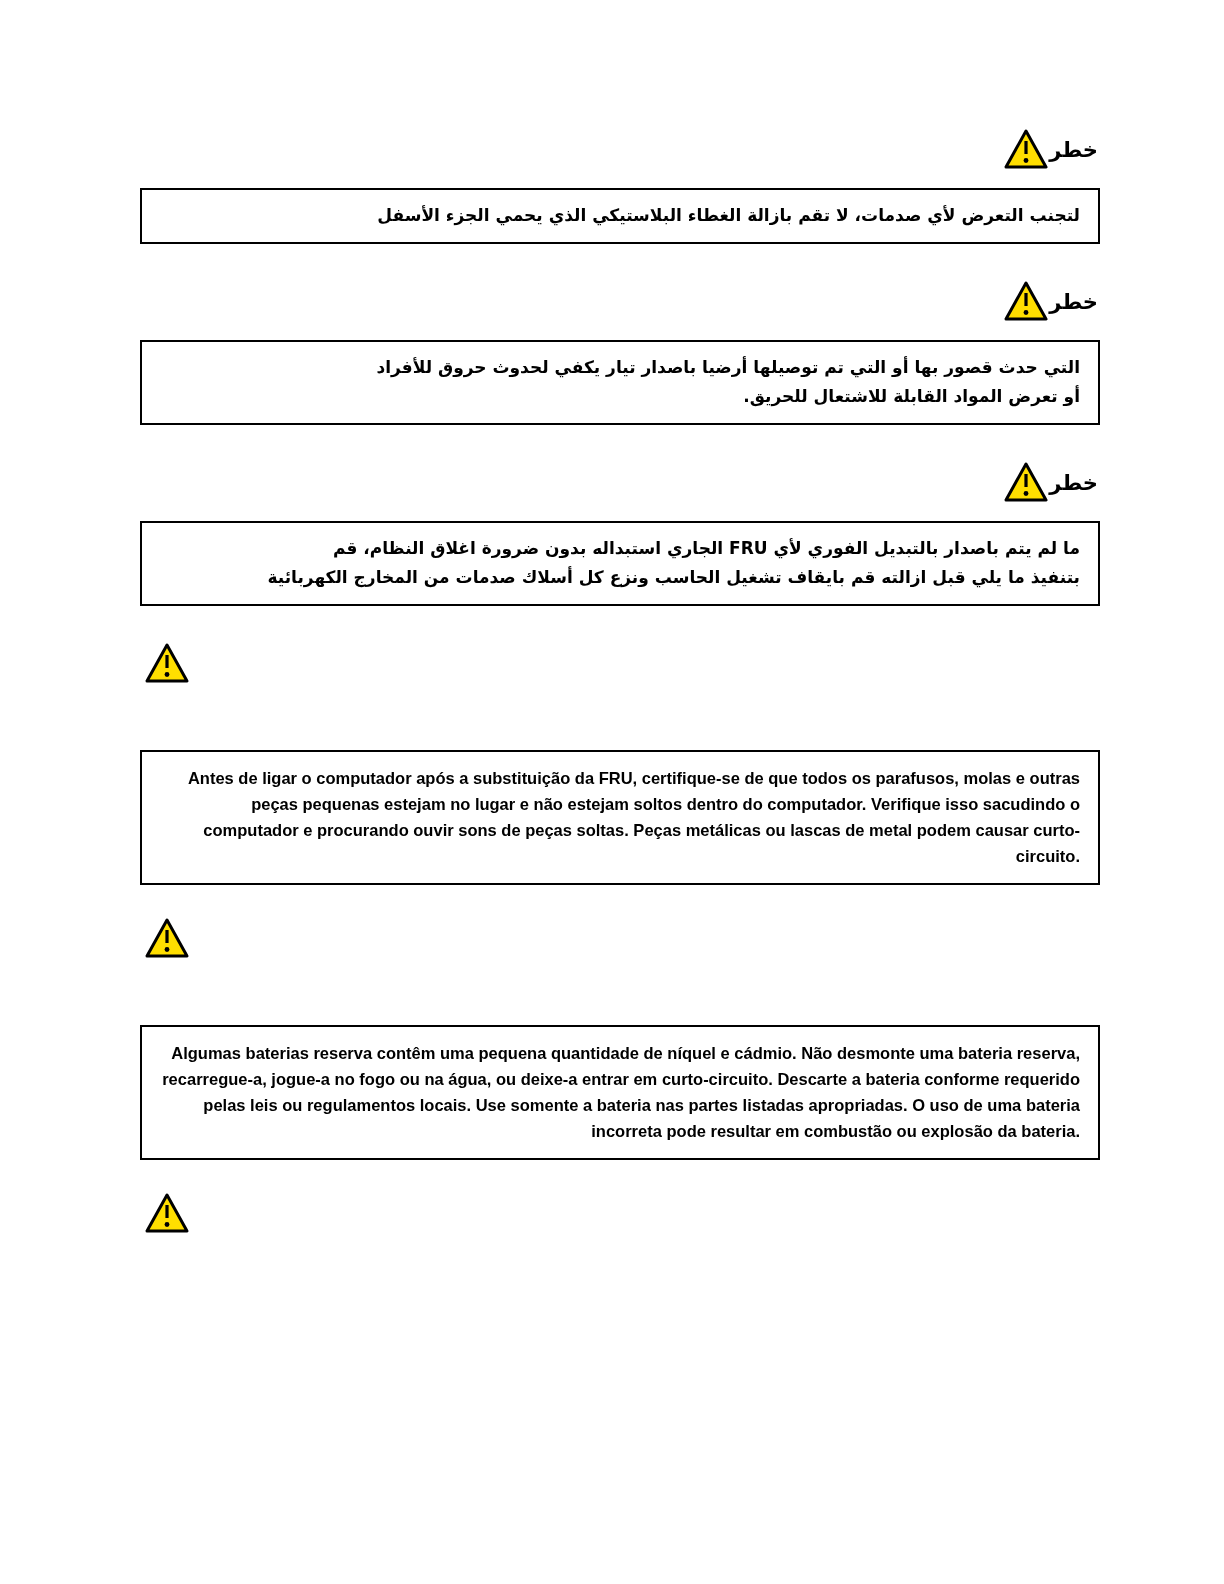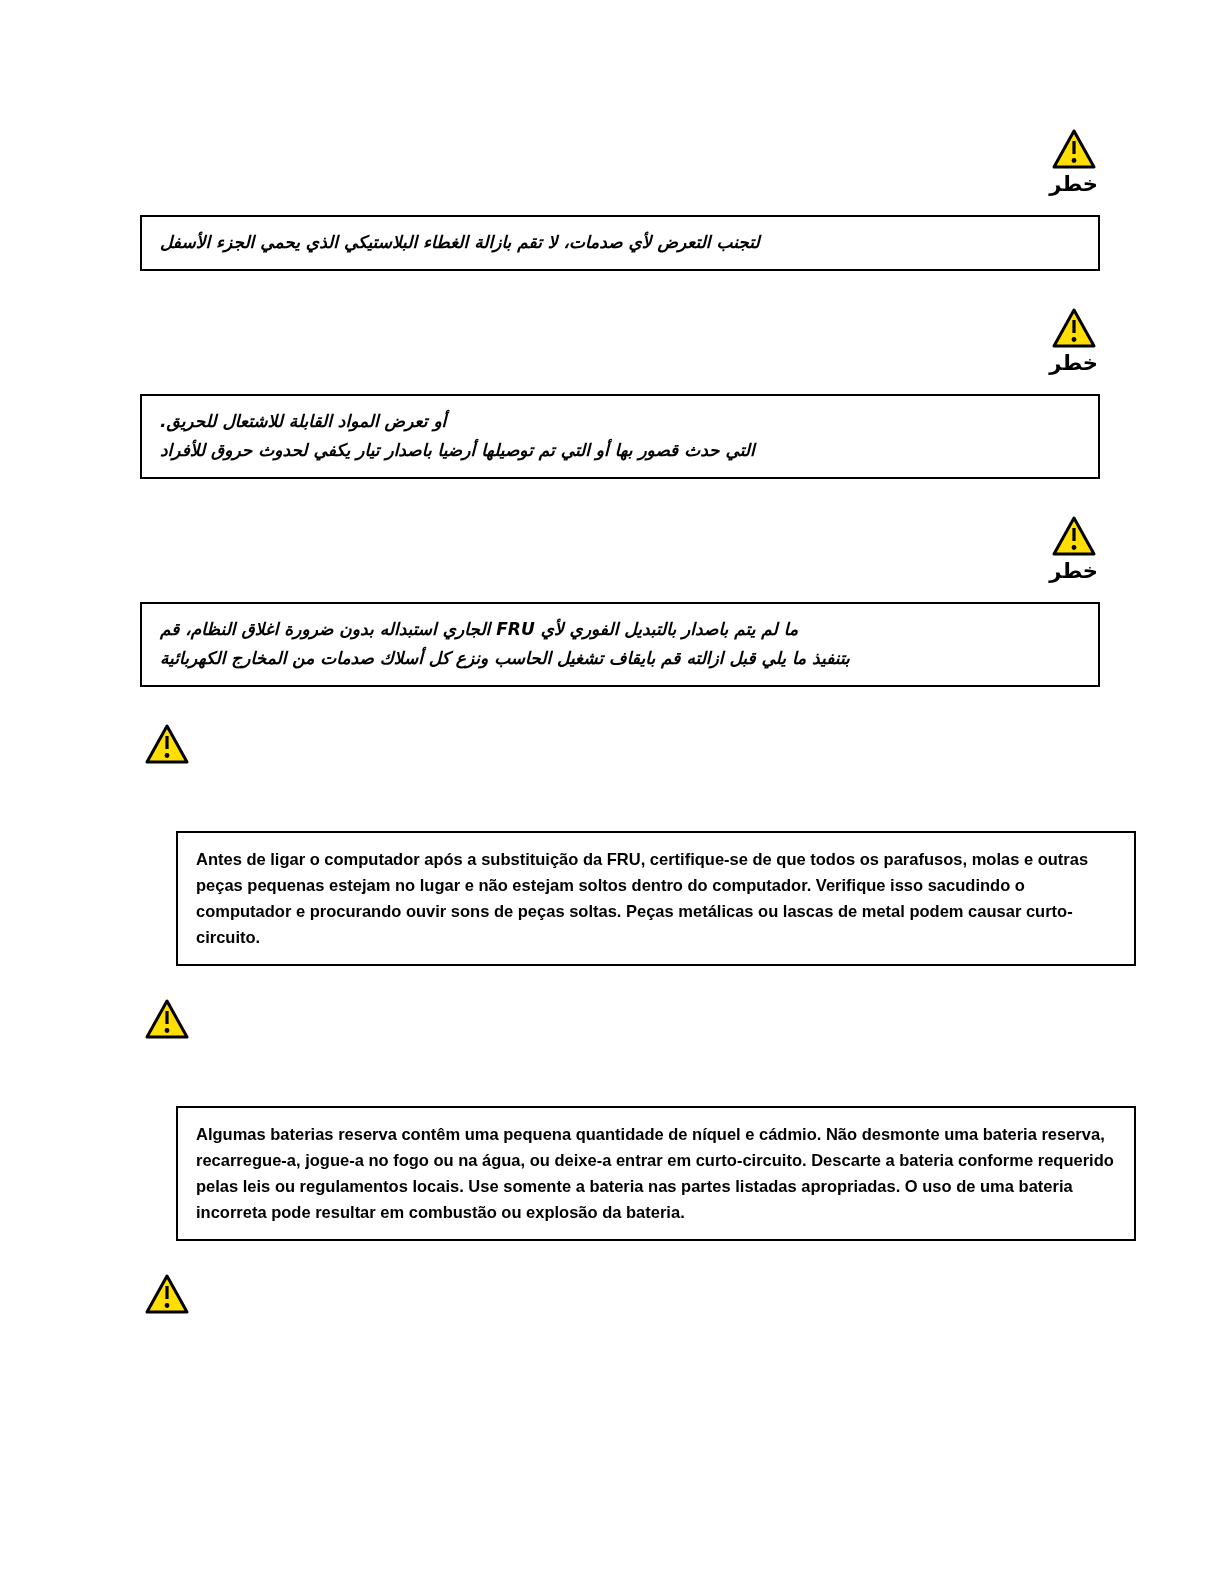--- a/index.html
+++ b/index.html
@@ -17,21 +17,21 @@
   .content{margin-left:140px;margin-right:124px;}
   
   .warn-right{
     display:flex;
     flex-direction:column;
     align-items:flex-end;
     margin-bottom:18px;
   }
   .warn-right .tri-wrap{
     display:flex;
-    flex-direction:column;
+    flex-direction:row;
     align-items:center;
     margin-right:2px;
   }
   .danger-label{
     font-weight:bold;
     font-size:21px;
     line-height:26px;
     margin-top:1px;
     direction:rtl;
   }
@@ -45,37 +45,35 @@
   }
   .tri-icon{display:inline-block;line-height:0;}
   
   .notice-box{
     border:2px solid #000;
     box-sizing:border-box;
     width:960px;
   }
   .notice-box.rtl{
     direction:rtl;
-    text-align:left;
+    text-align:right;
     padding:11px 18px 12px 18px;
     margin-bottom:36px;
-    font-style:italic;
   }
   .notice-box.rtl .ar-line{
     font-weight:bold;
     font-size:17px;
     line-height:29px;
     font-family:"DejaVu Sans",sans-serif;
   }
   .notice-box.ltr{
     direction:ltr;
-    text-align:left;
+    text-align:right;
     padding:13px 18px 14px 18px;
     margin-bottom:32px;
-    margin-left:36px;
   }
   .notice-box.ltr p{
     margin:0;
     font-weight:bold;
     font-size:16.5px;
     line-height:26px;
     font-family:"Liberation Sans","DejaVu Sans",sans-serif;
   }
 </style>
 </head>
@@ -106,22 +104,22 @@
           <svg width="46" height="42" viewBox="0 0 46 42">
             <polygon points="23,3 43,39 3,39" stroke="#000" stroke-width="3" stroke-linejoin="round" fill="#FFDE00"></polygon>
             <rect x="21.4" y="13" width="3.2" height="13" fill="#000"></rect>
             <circle cx="23" cy="32.5" r="2.4" fill="#000"></circle>
           </svg>
         </span>
         <div class="danger-label">خطر</div>
       </div>
     </div>
     <div class="notice-box rtl">
+      <div class="ar-line">التي حدث قصور بها أو التي تم توصيلها أرضيا باصدار تيار يكفي لحدوث حروق للأفراد</div>
       <div class="ar-line">أو تعرض المواد القابلة للاشتعال للحريق.</div>
-      <div class="ar-line">التي حدث قصور بها أو التي تم توصيلها أرضيا باصدار تيار يكفي لحدوث حروق للأفراد</div>
     </div>
 
     <div class="warn-right">
       <div class="tri-wrap">
         <span class="tri-icon">
           <svg width="46" height="42" viewBox="0 0 46 42">
             <polygon points="23,3 43,39 3,39" stroke="#000" stroke-width="3" stroke-linejoin="round" fill="#FFDE00"></polygon>
             <rect x="21.4" y="13" width="3.2" height="13" fill="#000"></rect>
             <circle cx="23" cy="32.5" r="2.4" fill="#000"></circle>
           </svg>

